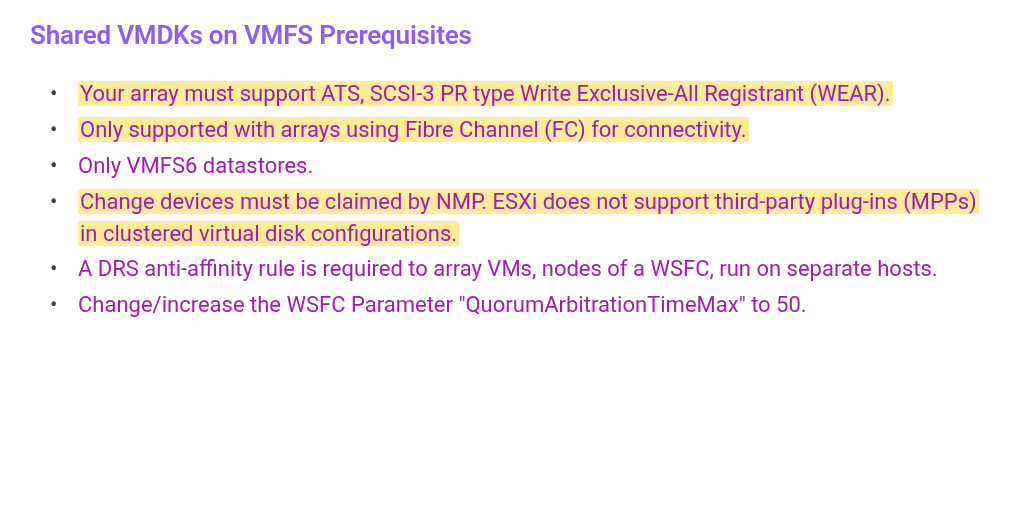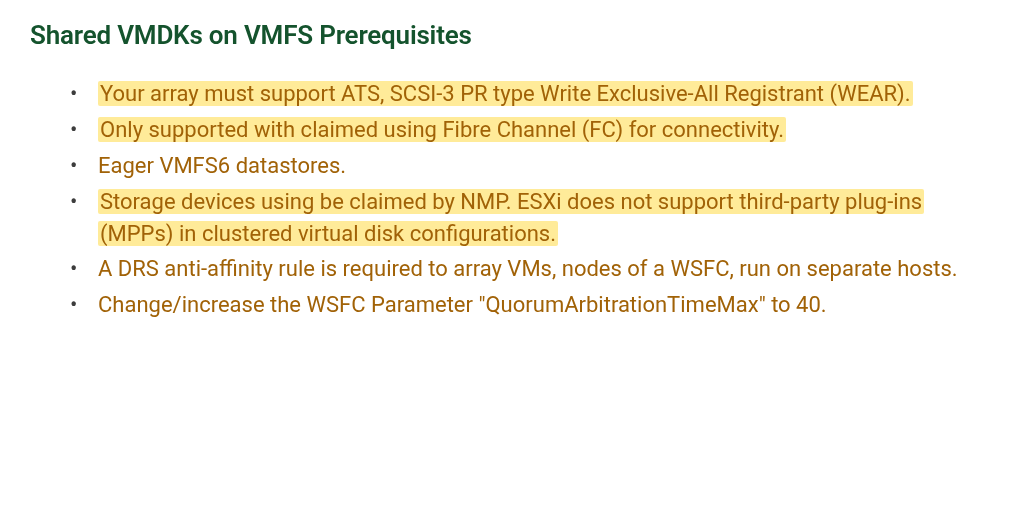--- a/index.html
+++ b/index.html
@@ -10,36 +10,35 @@
     body {
       font-family: -apple-system, BlinkMacSystemFont, "Segoe UI", Roboto, "Helvetica Neue", Arial, sans-serif;
       background: #ffffff;
       padding: 20px 30px;
       width: 1023px;
       color: #3d3d3d;
     }
     h2.heading {
       font-size: 26px;
       font-weight: 600;
-      color: #14532d;
+      color: #8b5cf6;
       margin-bottom: 28px;
       letter-spacing: -0.2px;
     }
     ul.prereq-list {
       list-style: none;
       padding-left: 42px;
     }
     ul.prereq-list li {
       position: relative;
       font-size: 22px;
       line-height: 1.45;
-      color: #a16207;
+      color: #a21caf;
       margin-bottom: 4px;
       padding-left: 6px;
-      margin-left: 20px;
     }
     ul.prereq-list li::before {
       content: "•";
       position: absolute;
       left: -22px;
       top: 0;
       font-size: 22px;
       color: #3d3d3d;
     }
     .hl {
@@ -50,18 +49,18 @@
       -webkit-box-decoration-break: clone;
     }
   </style>
 </head>
 <body>
 
 <h2 class="heading">Shared VMDKs on VMFS Prerequisites</h2>
 
 <ul class="prereq-list">
   <li><span class="hl">Your array must support ATS, SCSI-3 PR type Write Exclusive-All Registrant (WEAR).</span></li>
-  <li><span class="hl">Only supported with claimed using Fibre Channel (FC) for connectivity.</span></li>
-  <li><span>Eager VMFS6 datastores.</span></li>
-  <li><span class="hl">Storage devices using be claimed by NMP. ESXi does not support third-party plug-ins (MPPs) in clustered virtual disk configurations.</span></li>
+  <li><span class="hl">Only supported with arrays using Fibre Channel (FC) for connectivity.</span></li>
+  <li><span>Only VMFS6 datastores.</span></li>
+  <li><span class="hl">Change devices must be claimed by NMP. ESXi does not support third-party plug-ins (MPPs) in clustered virtual disk configurations.</span></li>
   <li><span>A DRS anti-affinity rule is required to array VMs, nodes of a WSFC, run on separate hosts.</span></li>
-  <li><span>Change/increase the WSFC Parameter "QuorumArbitrationTimeMax" to 40.</span></li>
+  <li><span>Change/increase the WSFC Parameter "QuorumArbitrationTimeMax" to 50.</span></li>
 </ul>
 
 </body></html>

